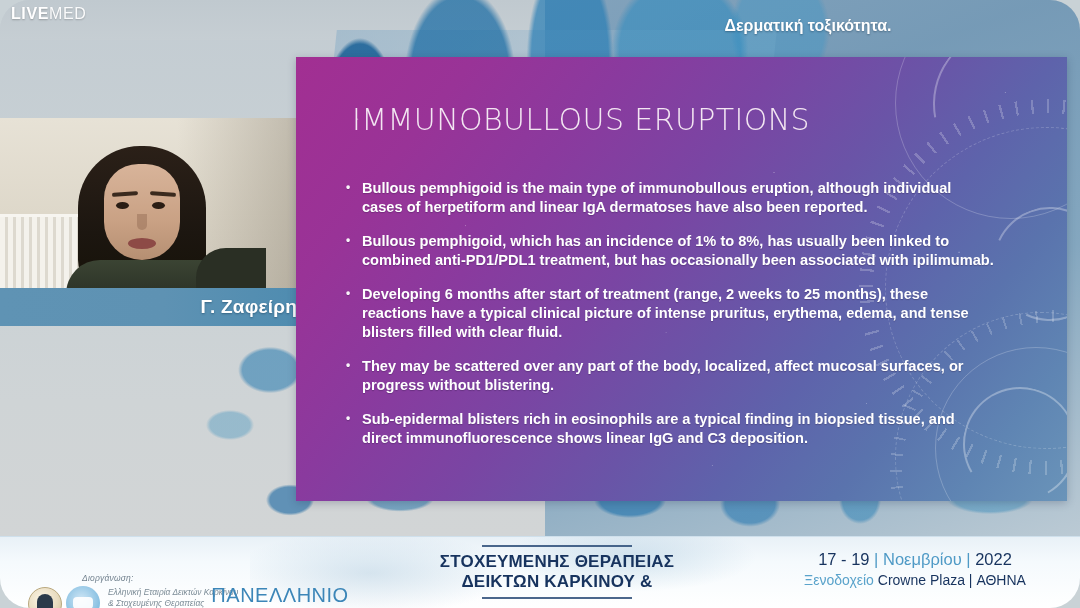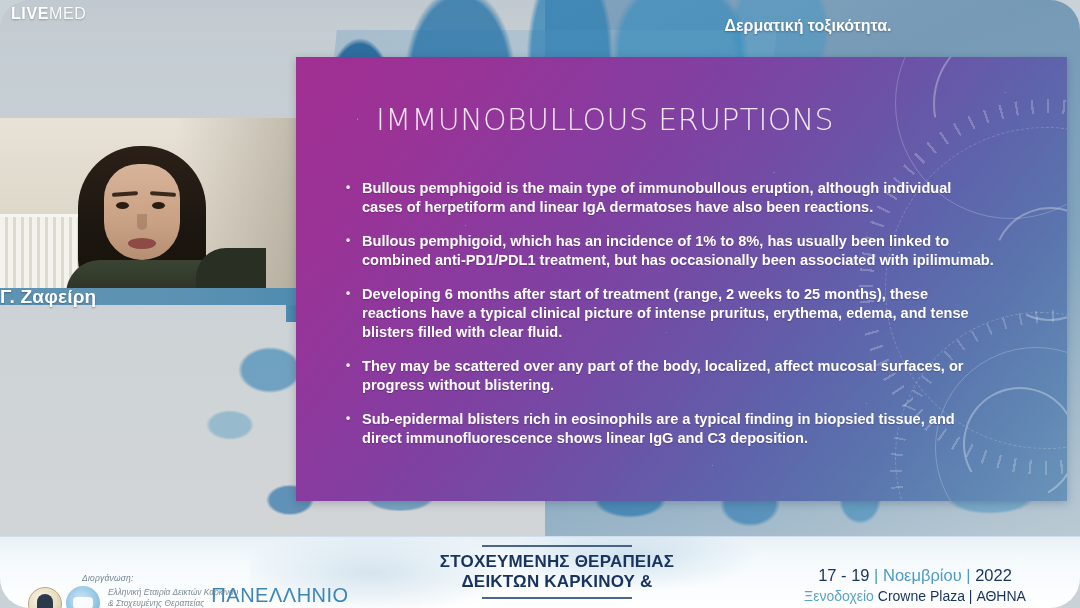--- a/index.html
+++ b/index.html
@@ -111,23 +111,23 @@
   .cam-eye.r{left:152px;}
   .cam-nose{position:absolute;left:137px;top:96px;width:10px;height:16px;border-radius:0 0 6px 6px;background:rgba(150,110,85,.5);}
   .cam-mouth{position:absolute;left:128px;top:120px;width:28px;height:11px;border-radius:50%;background:#8d4a46;}
   .cam-body{
     position:absolute;left:66px;top:142px;width:170px;height:34px;border-radius:46px 46px 0 0;
     background:linear-gradient(180deg,#3b4433 0%,#2c3327 100%);
   }
   .cam-shoulder-r{position:absolute;left:196px;top:130px;width:70px;height:46px;background:#2a2f24;border-radius:30px 0 0 0;}
 
   .cam-namebar{
-    position:absolute;left:0px;top:288px;width:297px;height:17px;
+    position:absolute;left:0px;top:288px;width:297px;height:38px;
     background:linear-gradient(90deg,#5f93b4 0%,#5e92b3 55%,#4f8cb0 100%);
-    display:flex;align-items:center;justify-content:flex-start;
+    display:flex;align-items:center;justify-content:flex-end;
   }
   .cam-namebar .nm{
     color:#ffffff;font-weight:700;font-size:19px;letter-spacing:.2px;
     text-shadow:0 1px 2px rgba(10,40,65,.4);
   }
   .cam-namebar-tail{
     position:absolute;left:286px;top:288px;width:14px;height:34px;
     background:linear-gradient(90deg,#4f8cb0,#3f7ea6);
   }
 
@@ -183,21 +183,20 @@
   .r-ticks2{
     position:absolute;right:-150px;top:250px;width:330px;height:330px;border-radius:50%;
     background:repeating-conic-gradient(from 0deg, rgba(255,255,255,.2) 0deg 0.7deg, transparent 0.7deg 6deg);
     -webkit-mask:radial-gradient(circle, transparent 0 150px, #000 150px 162px, transparent 162px);
             mask:radial-gradient(circle, transparent 0 150px, #000 150px 162px, transparent 162px);
   }
   .slide-title{
     position:absolute;left:56px;top:45px;
     color:#f3e6f2;font-size:30px;font-weight:300;letter-spacing:.4px;
     font-family:"DejaVu Sans", sans-serif;
-    margin-left:24px;
   }
   .bullets{position:absolute;left:50px;top:122px;width:650px;}
   .bullet{
     display:flex;margin-bottom:14px;color:#ffffff;
     font-size:14.6px;line-height:1.33;font-weight:600;
     text-shadow:0 1px 1px rgba(40,20,60,.3);
   }
   .bullet .dot{width:16px;flex:0 0 16px;font-size:12px;line-height:1.45;opacity:.95;}
   .bullet .txt{flex:1;}
 
@@ -242,21 +241,21 @@
     color:#3c86b8;font-size:20px;font-weight:400;line-height:1.25;letter-spacing:.5px;margin-top:38px;
   }
   .f-center{
     position:absolute;left:392px;top:8px;width:330px;text-align:center;
   }
   .f-center .rule{height:1.5px;background:#2b4c78;opacity:.85;margin:0 auto;width:150px;}
   .f-center .ctext{
     color:#17335e;font-size:17px;font-weight:700;line-height:1.2;letter-spacing:.2px;margin:5px 0 5px;
   }
   .f-right{
-    position:absolute;left:760px;top:28px;width:310px;text-align:center;
+    position:absolute;left:760px;top:12px;width:310px;text-align:center;
   }
   .f-date{font-size:16.5px;line-height:1.3;color:#17335e;font-weight:400;}
   .f-date .lt{color:#4f9ac6;}
   .f-venue{font-size:14px;line-height:1.45;color:#17335e;font-weight:400;}
   .f-venue .lt{color:#5aa3cb;}
 </style>
 </head>
 <body>
 
 <div id="stage">
@@ -306,21 +305,21 @@
     <div class="ring r6"></div>
     <div class="ring-dash r7"></div>
     <div class="r-ticks"></div>
     <div class="r-ticks2"></div>
 
     <div class="slide-title">IMMUNOBULLOUS ERUPTIONS</div>
 
     <div class="bullets">
       <div class="bullet">
         <span class="dot">•</span>
-        <span class="txt">Bullous pemphigoid is the main type of immunobullous eruption, although individual cases of herpetiform and linear IgA dermatoses have also been reactions.</span>
+        <span class="txt">Bullous pemphigoid is the main type of immunobullous eruption, although individual cases of herpetiform and linear IgA dermatoses have also been reported.</span>
       </div>
       <div class="bullet">
         <span class="dot">•</span>
         <span class="txt">Bullous pemphigoid, which has an incidence of 1% to 8%, has usually been linked to combined anti-PD1/PDL1 treatment, but has occasionally been associated with ipilimumab.</span>
       </div>
       <div class="bullet">
         <span class="dot">•</span>
         <span class="txt">Developing 6 months after start of treatment (range, 2 weeks to 25 months), these reactions have a typical clinical picture of intense pruritus, erythema, edema, and tense blisters filled with clear fluid.</span>
       </div>
       <div class="bullet">

